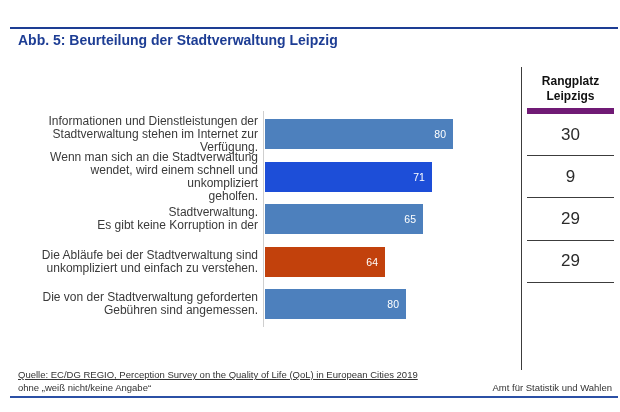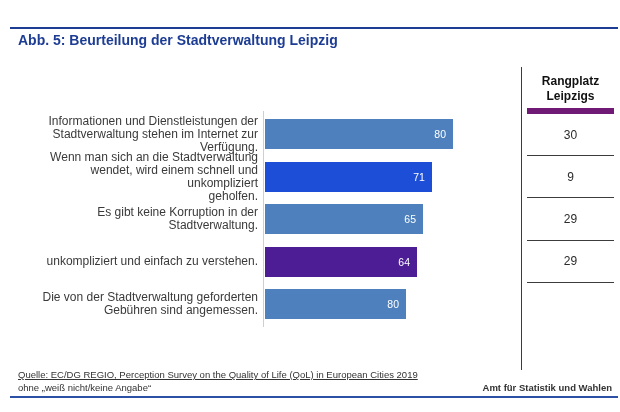--- a/index.html
+++ b/index.html
@@ -60,33 +60,33 @@
   }
   .rank-header{
     height:47px;padding-top:7px;
     border-bottom:6px solid #701a75;
     text-align:center;font-size:12px;font-weight:bold;line-height:15px;
     color:#111111;
   }
   .rank-cell{
     height:42.2px;border-bottom:1px solid #3c3c3c;
     display:flex;align-items:center;justify-content:center;
-    font-size:12px;color:#2b2b2b;
+    font-size:17px;color:#2b2b2b;
   }
   .src-line1{
     position:absolute;left:18px;top:369px;
     font-size:9.5px;color:#333333;white-space:nowrap;text-decoration:underline;
   }
   .src-line2{
     position:absolute;left:18px;top:382px;
     font-size:9.5px;color:#333333;white-space:nowrap;
   }
   .agency{
     position:absolute;right:8px;top:382px;
-    font-size:9.5px;color:#333333;white-space:nowrap;font-weight:bold;
+    font-size:9.5px;color:#333333;white-space:nowrap;
   }
   .bottom-rule{
     position:absolute;left:10px;top:396px;width:608px;height:2px;
     background:var(--rule);
   }
 </style>
 </head>
 <body>
 
 <div class="top-rule"></div>
@@ -115,35 +115,36 @@
           <div>geholfen.</div>
         </div>
         <div class="bar-zone">
           <div class="bar" style="width: 166.85px; background: #1d4ed8;">
             <span class="bar-value" style="color: rgb(255, 255, 255);">71</span>
           </div>
         </div>
       </div>
       <div class="chart-row">
         <div class="cat-label">
+          <div>Stadtverwaltung.</div>
           <div>Es gibt keine Korruption in der</div>
-          <div>Stadtverwaltung.</div>
         </div>
         <div class="bar-zone">
           <div class="bar" style="width: 158px; background: rgb(77, 128, 189);">
             <span class="bar-value" style="color: rgb(255, 255, 255);">65</span>
           </div>
         </div>
       </div>
       <div class="chart-row">
         <div class="cat-label">
+          <div>Die Abläufe bei der Stadtverwaltung sind</div>
           <div>unkompliziert und einfach zu verstehen.</div>
         </div>
         <div class="bar-zone">
-          <div class="bar" style="width: 152px; background: #4c1d95;">
+          <div class="bar" style="width: 120px; background: #c2410c;">
             <span class="bar-value" style="color: rgb(255, 255, 255);">64</span>
           </div>
         </div>
       </div>
       <div class="chart-row">
         <div class="cat-label">
           <div>Die von der Stadtverwaltung geforderten</div>
           <div>Gebühren sind angemessen.</div>
         </div>
         <div class="bar-zone">

